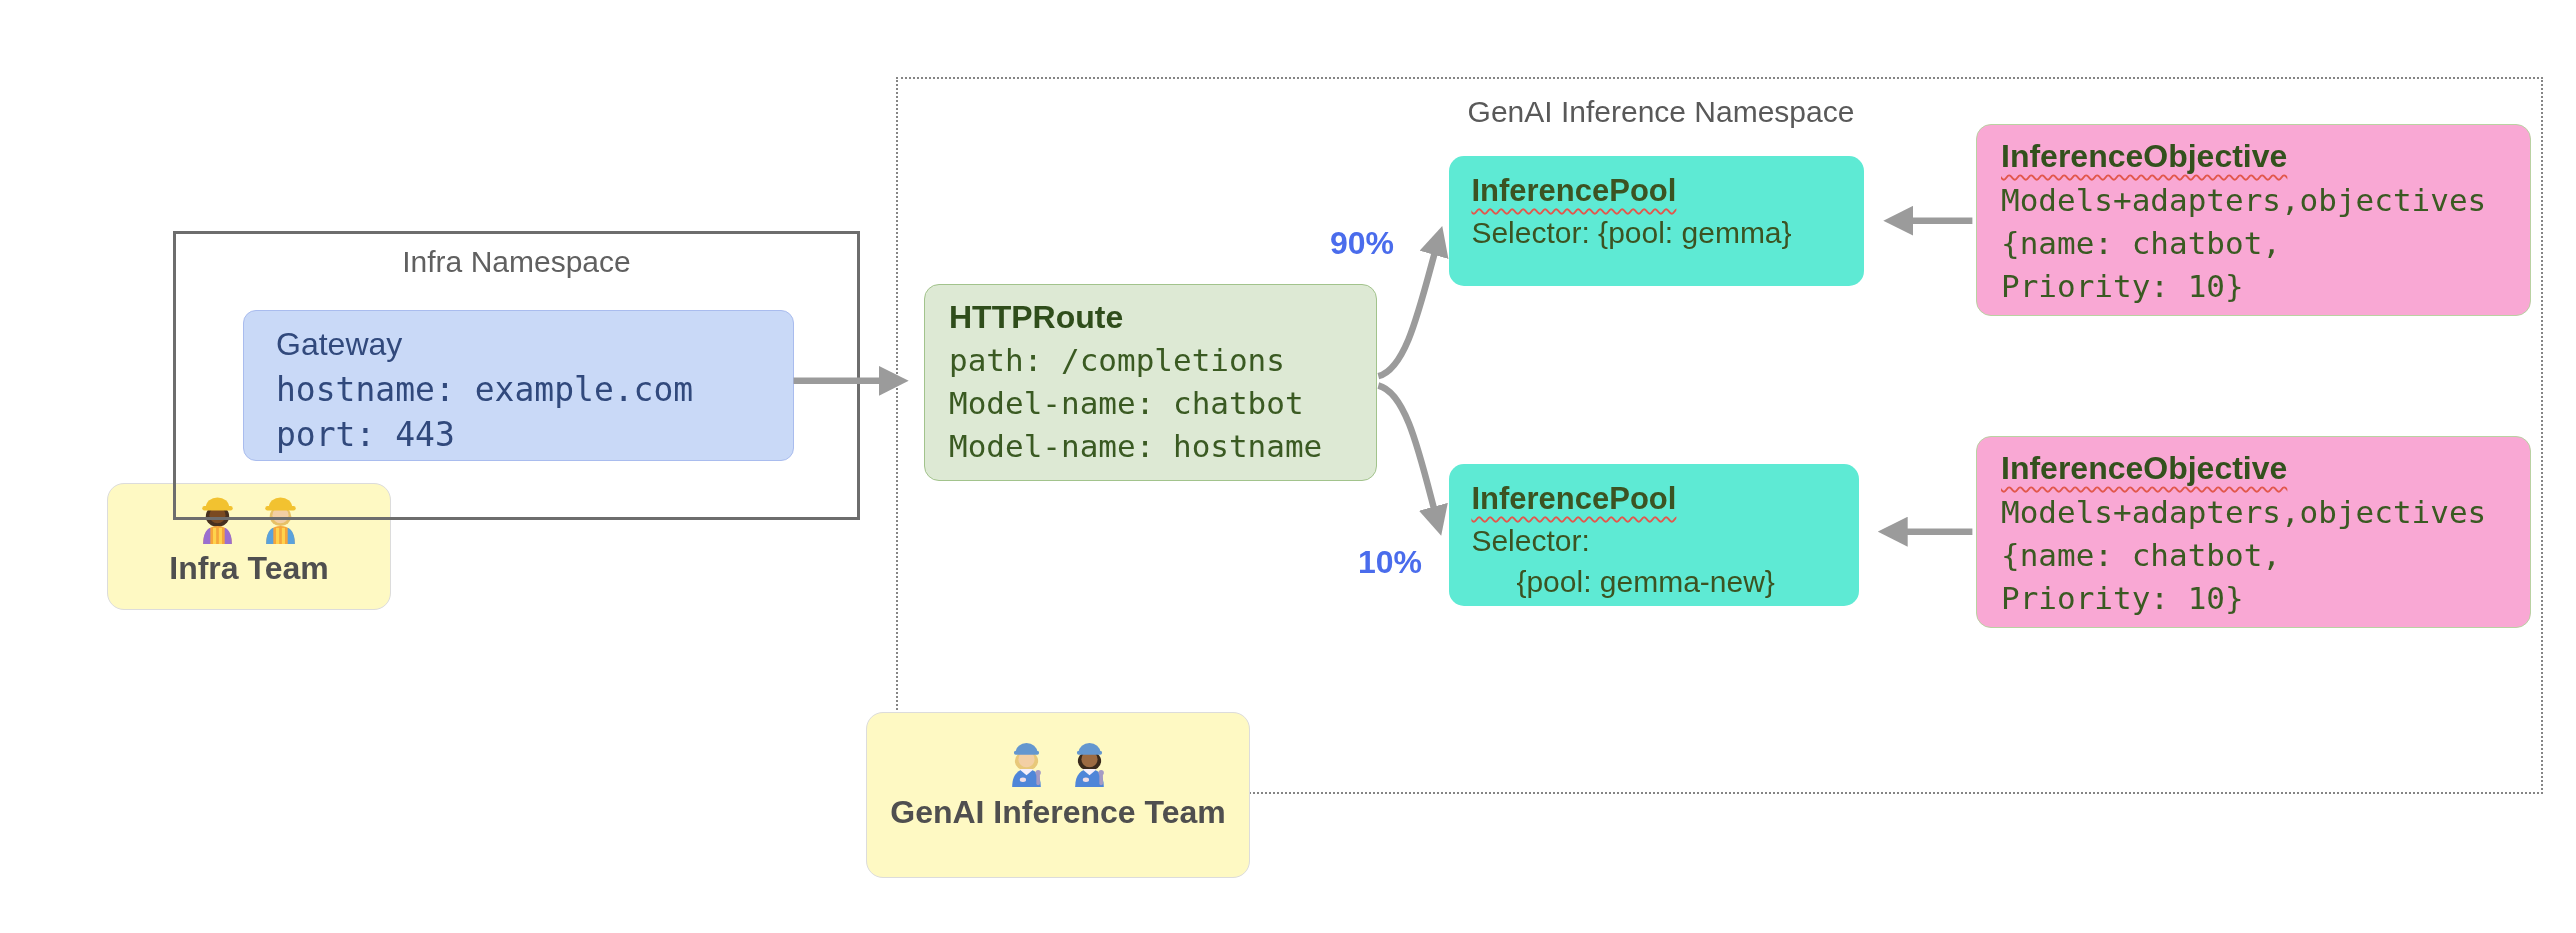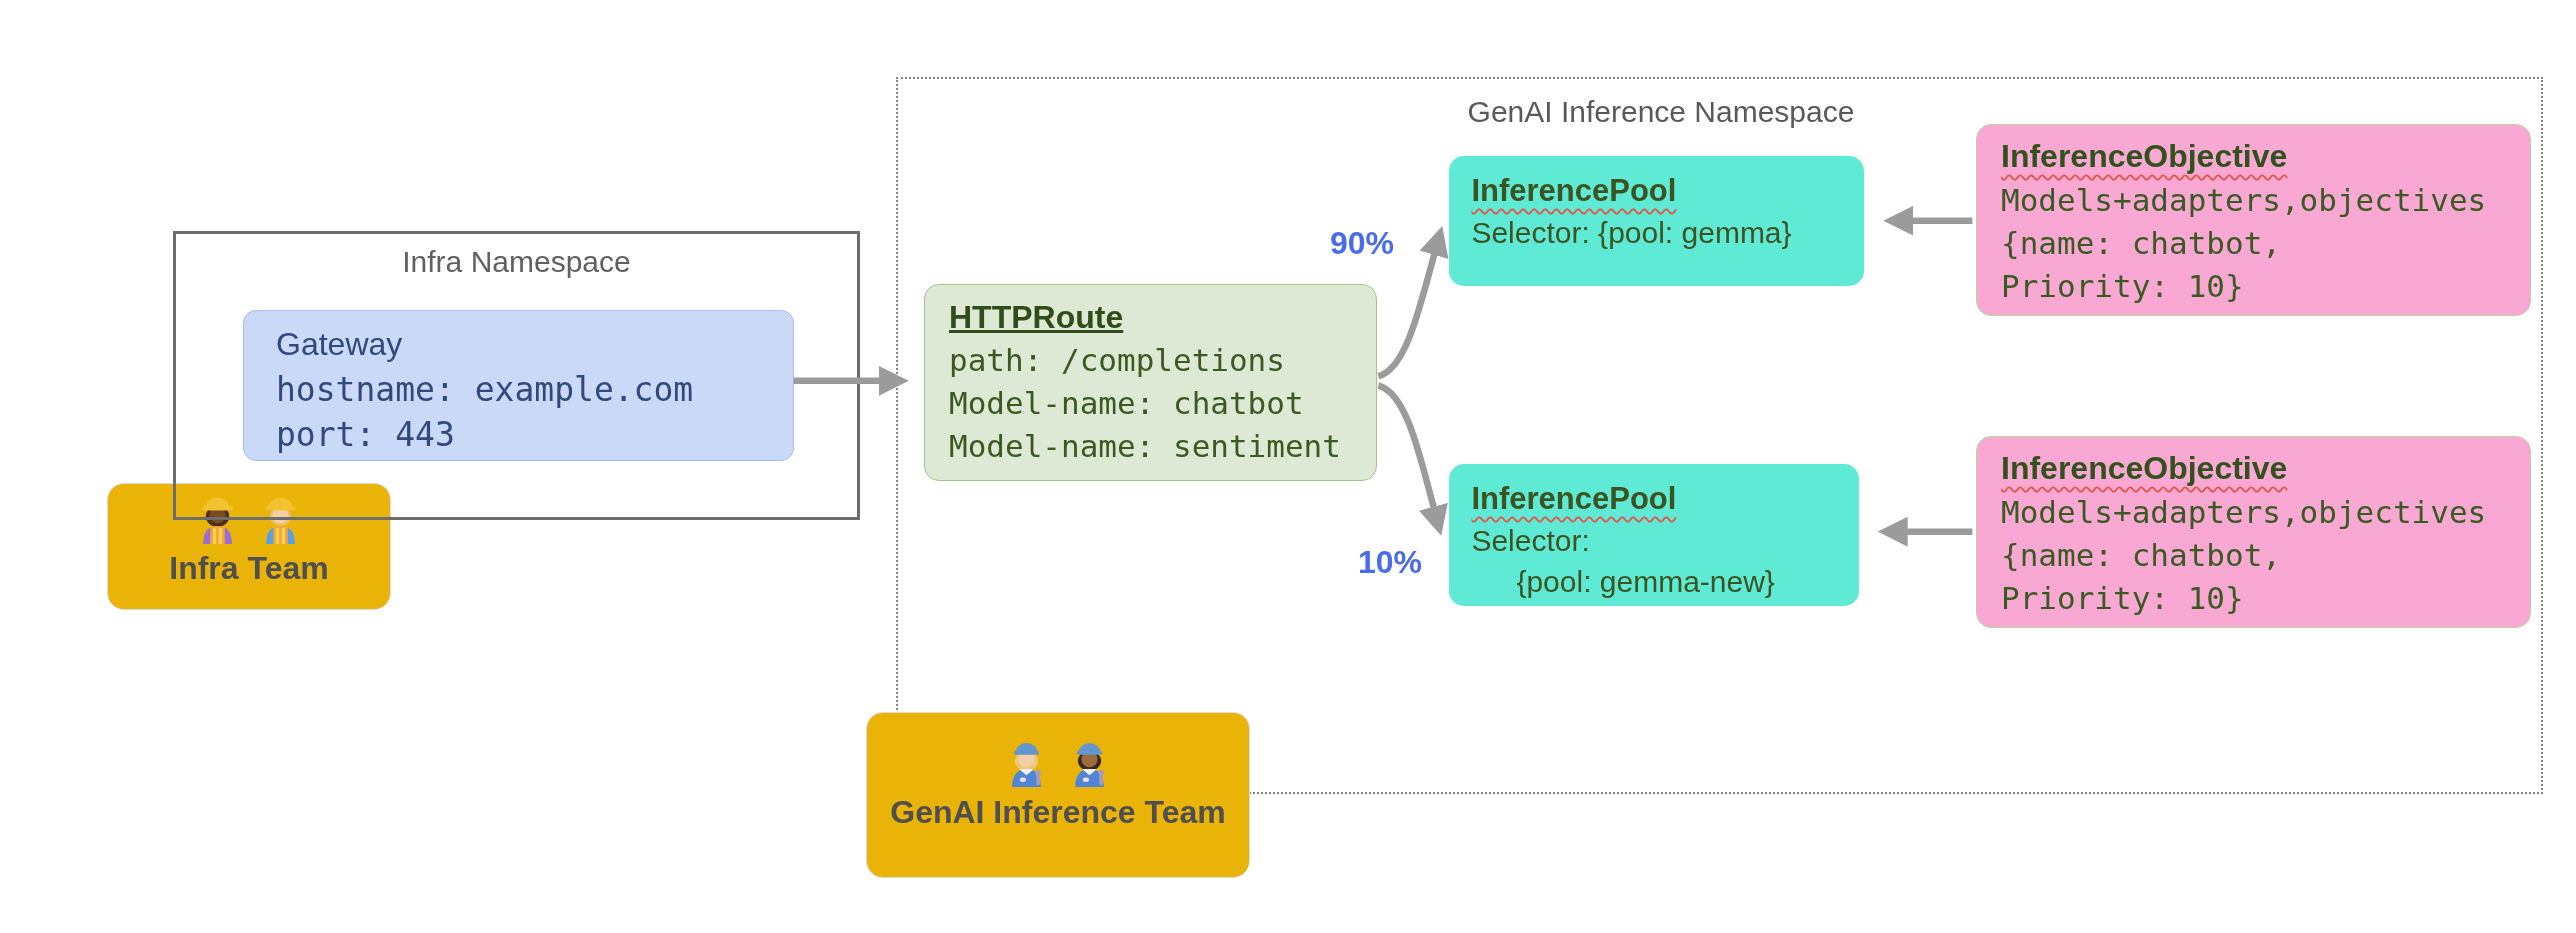--- a/index.html
+++ b/index.html
@@ -47,21 +47,21 @@
     box-sizing:border-box;padding:11.2px 0 0 32px;color:#31497c;
   }
   #gateway-box .title{font-size:32px;line-height:45px;}
   #gateway-box .code-line{font-size:33px;line-height:45px;}
 
   #httproute-box{
     left:924px;top:284px;width:453px;height:197px;
     background:#dde9d4;border:1.9px solid #a2c38c;
     padding:11.2px 0 0 24px;color:#3a5a22;
   }
-  #httproute-box .title{font-size:32px;line-height:43px;color:#2f4d1b;text-decoration:underline;}
+  #httproute-box .title{font-size:32px;line-height:43px;color:#2f4d1b;}
   #httproute-box .code-line{font-size:31px;line-height:43px;}
 
   .pool-box{
     background:#5eead4;border:none;color:#3c5322;
     padding:13px 0 0 22.4px;
   }
   #inference-pool-top{left:1449px;top:156px;width:415px;height:130px;}
   #inference-pool-bottom{left:1449px;top:464px;width:410px;height:142px;}
   .pool-box .title{font-size:31px;line-height:43px;}
   .pool-box .body-line{font-size:30px;line-height:41px;}
@@ -80,21 +80,21 @@
   .split-label{
     position:absolute;width:102px;text-align:center;
     font-size:32px;font-weight:700;color:#4a6cec;z-index:3;
   }
   #split-90{left:1311px;top:225px;}
   #split-10{left:1339px;top:544px;}
 
   
   .team-box{
     position:absolute;box-sizing:border-box;
-    background:#eab308;border:1.9px solid #dcdcdc;border-radius:17px;
+    background:#fef9c3;border:1.9px solid #dcdcdc;border-radius:17px;
     text-align:center;
   }
   #infra-team-box{left:107px;top:483px;width:284px;height:127px;z-index:3;}
   #genai-team-box{left:866px;top:712px;width:384px;height:166px;z-index:5;}
   .team-emoji-row{display:flex;justify-content:center;gap:20.5px;}
   #infra-team-box .team-emoji-row{margin-top:7.5px;}
   #genai-team-box .team-emoji-row{margin-top:22.4px;}
   .team-label{font-size:32px;font-weight:700;color:#4f4f4f;margin-top:3.7px;}
 
   
@@ -146,21 +146,21 @@
       <div class="title">Gateway</div>
       <div class="code-line mono">hostname: example.com</div>
       <div class="code-line mono">port: 443</div>
     </div>
   </div>
 
   <div id="httproute-box" class="node">
     <div class="title">HTTPRoute</div>
     <div class="code-line mono">path: /completions</div>
     <div class="code-line mono">Model-name: chatbot</div>
-    <div class="code-line mono">Model-name: sentiment</div>
+    <div class="code-line mono">Model-name: hostname</div>
   </div>
 
   <div id="split-90" class="split-label">90%</div>
   <div id="split-10" class="split-label">10%</div>
 
   <div id="inference-pool-top" class="node pool-box">
     <div class="title squiggle">InferencePool</div>
     <div class="body-line">Selector: {pool: gemma}</div>
   </div>
 

